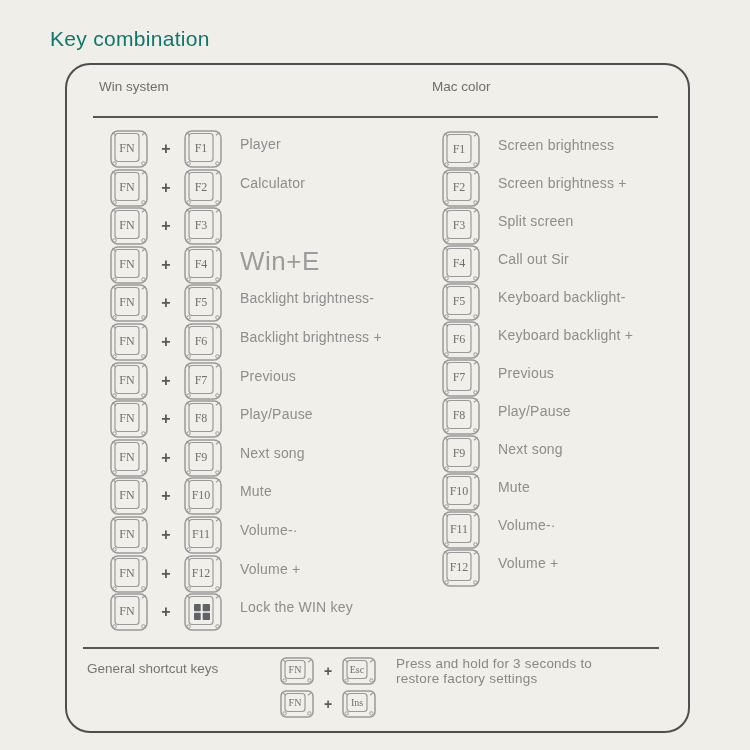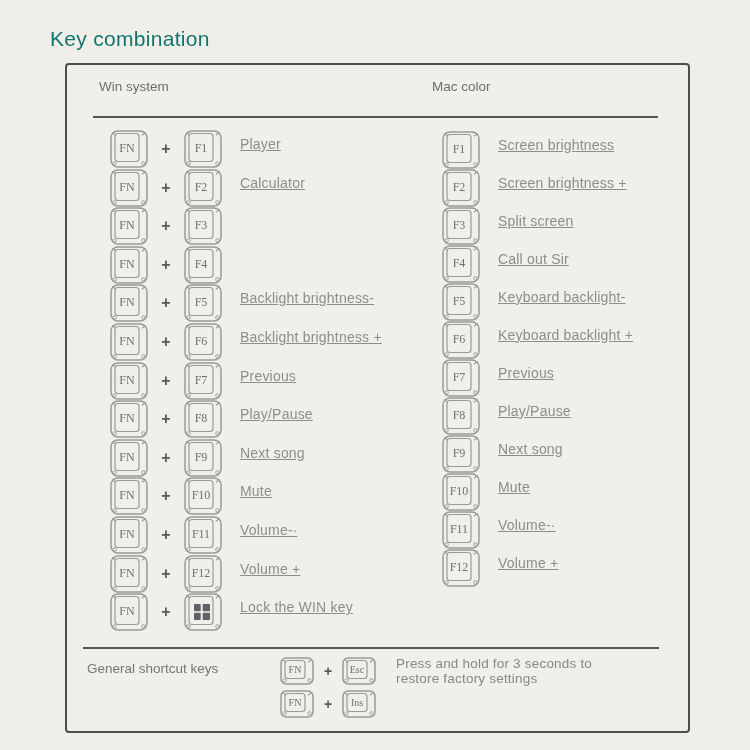--- a/index.html
+++ b/index.html
@@ -7,35 +7,35 @@
     width:750px;height:750px;position:relative;overflow:hidden;
     background:#f0eee8;
     font-family:"Liberation Sans",sans-serif;
   }
   .page-title{
     position:absolute;left:50px;top:13px;
     font-size:21px;color:#0f766e;letter-spacing:.3px;font-weight:400;
   }
   .card{
     position:absolute;left:65px;top:63px;width:621px;height:666px;
-    border:2px solid #4e4e4e;border-radius:4px;background:#f1efe9;
+    border:2px solid #4e4e4e;border-radius:25px;background:#f1efe9;
   }
   .col-header{position:absolute;top:14px;font-size:13.5px;color:#6e6e6e;}
   .col-header.win{left:32px;}
   .col-header.mac{left:365px;}
   .divider{position:absolute;height:2px;background:#565656;}
   .divider.top{left:26px;top:51px;width:565px;}
   .divider.bottom{left:16px;top:582px;width:576px;}
   .krow{position:absolute;display:flex;align-items:center;height:38px;}
   .krow.win{left:43px;}
   .krow.mac{left:375px;}
   .plus{width:36px;text-align:center;font-weight:bold;font-size:16px;color:#595959;}
   .row-label{
     margin-left:18px;font-size:14px;color:#8d8d8d;
-    transform:translateY(-5px);white-space:nowrap;letter-spacing:.2px;text-decoration:underline;
+    transform:translateY(-5px);white-space:nowrap;letter-spacing:.2px;
   }
   .row-label.large{font-size:26px;color:#9c9c9c;transform:translateY(-3px);letter-spacing:.5px;}
   .general-header{position:absolute;left:20px;top:596px;font-size:13.5px;color:#747474;}
   .g-row{position:absolute;left:213px;display:flex;align-items:center;height:28px;}
   .g-plus{width:28px;text-align:center;font-weight:bold;font-size:14px;color:#595959;}
   .g-label{
     margin-left:20px;font-size:13.5px;color:#878787;
     line-height:15.5px;white-space:pre-line;letter-spacing:.2px;
   }
   .keycap{display:block;}
@@ -146,20 +146,21 @@
           <svg width="38" height="38" viewBox="0 0 38 38" class="keycap">
             <rect x="1" y="1" width="36" height="36" rx="7" fill="none" stroke="#9a9a9a" stroke-width="1.5"></rect>
             <rect x="5" y="3.5" width="24" height="28" rx="3" fill="none" stroke="#9a9a9a" stroke-width="1.2"></rect>
             <line x1="2.4" y1="2.4" x2="6" y2="5.2" stroke="#9a9a9a" stroke-width="1.1"></line>
             <line x1="35.6" y1="2.4" x2="32" y2="5.2" stroke="#9a9a9a" stroke-width="1.1"></line>
             <circle cx="4.6" cy="33.4" r="1.7" fill="none" stroke="#9a9a9a" stroke-width="1"></circle>
             <circle cx="33.4" cy="33.4" r="1.7" fill="none" stroke="#9a9a9a" stroke-width="1"></circle>
             <text x="17" y="22" text-anchor="middle" font-size="12">F4</text>
           </svg>
         </span>
+        <span class="row-label large">Win+E</span>
       </div>
       <div class="krow win" style="top: 219.4px;">
         <span>
           <svg width="38" height="38" viewBox="0 0 38 38" class="keycap">
             <rect x="1" y="1" width="36" height="36" rx="7" fill="none" stroke="#9a9a9a" stroke-width="1.5"></rect>
             <rect x="5" y="3.5" width="24" height="28" rx="3" fill="none" stroke="#9a9a9a" stroke-width="1.2"></rect>
             <line x1="2.4" y1="2.4" x2="6" y2="5.2" stroke="#9a9a9a" stroke-width="1.1"></line>
             <line x1="35.6" y1="2.4" x2="32" y2="5.2" stroke="#9a9a9a" stroke-width="1.1"></line>
             <circle cx="4.6" cy="33.4" r="1.7" fill="none" stroke="#9a9a9a" stroke-width="1"></circle>
             <circle cx="33.4" cy="33.4" r="1.7" fill="none" stroke="#9a9a9a" stroke-width="1"></circle>

